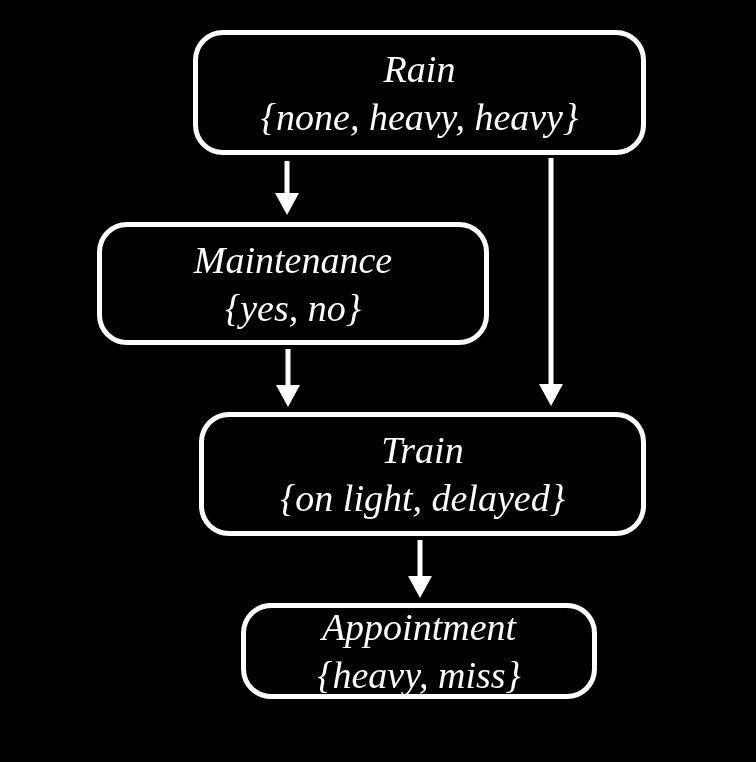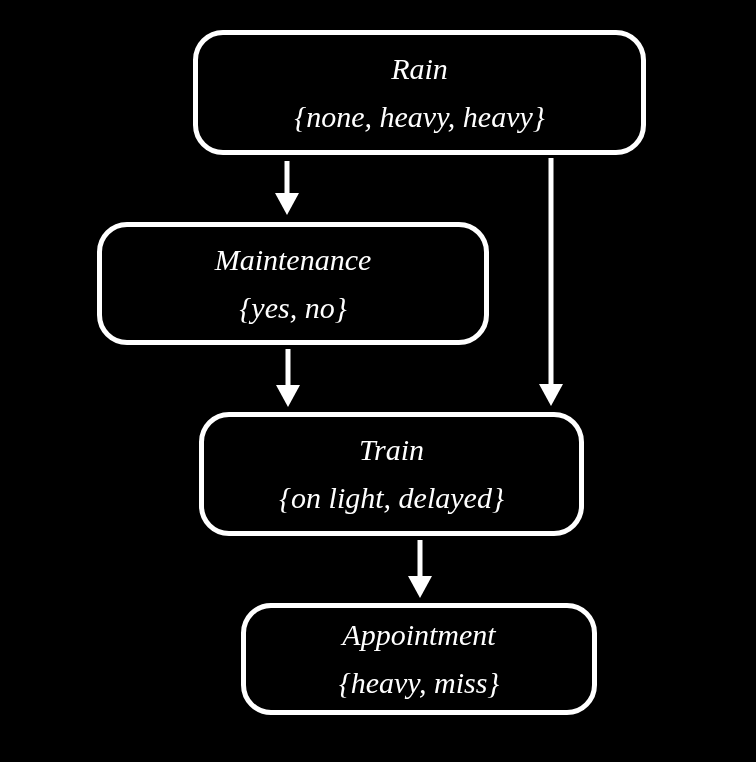--- a/index.html
+++ b/index.html
@@ -21,31 +21,31 @@
     border: 5px solid #ffffff;
     border-radius: 30px;
     background: #000000;
     color: #ffffff;
     display: flex;
     flex-direction: column;
     align-items: center;
     justify-content: center;
     text-align: center;
     font-style: italic;
-    font-size: 30px;
+    font-size: 38px;
     line-height: 48px;
     white-space: nowrap;
   }
   .node .node-label { display: block; }
   .node .node-values { display: block; }
 
   #node-rain        { left: 193px; top: 30px;  width: 453px; height: 125px; }
   #node-maintenance { left: 97px;  top: 222px; width: 392px; height: 123px; }
-  #node-train       { left: 199px; top: 412px; width: 385px; height: 124px; justify-content: center; }
-  #node-appointment { left: 241px; top: 603px; width: 356px; height: 112px; }
+  #node-train       { left: 199px; top: 412px; width: 447px; height: 124px; justify-content: center; }
+  #node-appointment { left: 241px; top: 603px; width: 356px; height: 96px; }
 
   .edges-layer {
     position: absolute;
     left: 0;
     top: 0;
     width: 756px;
     height: 762px;
     pointer-events: none;
   }
   .edges-layer line {

